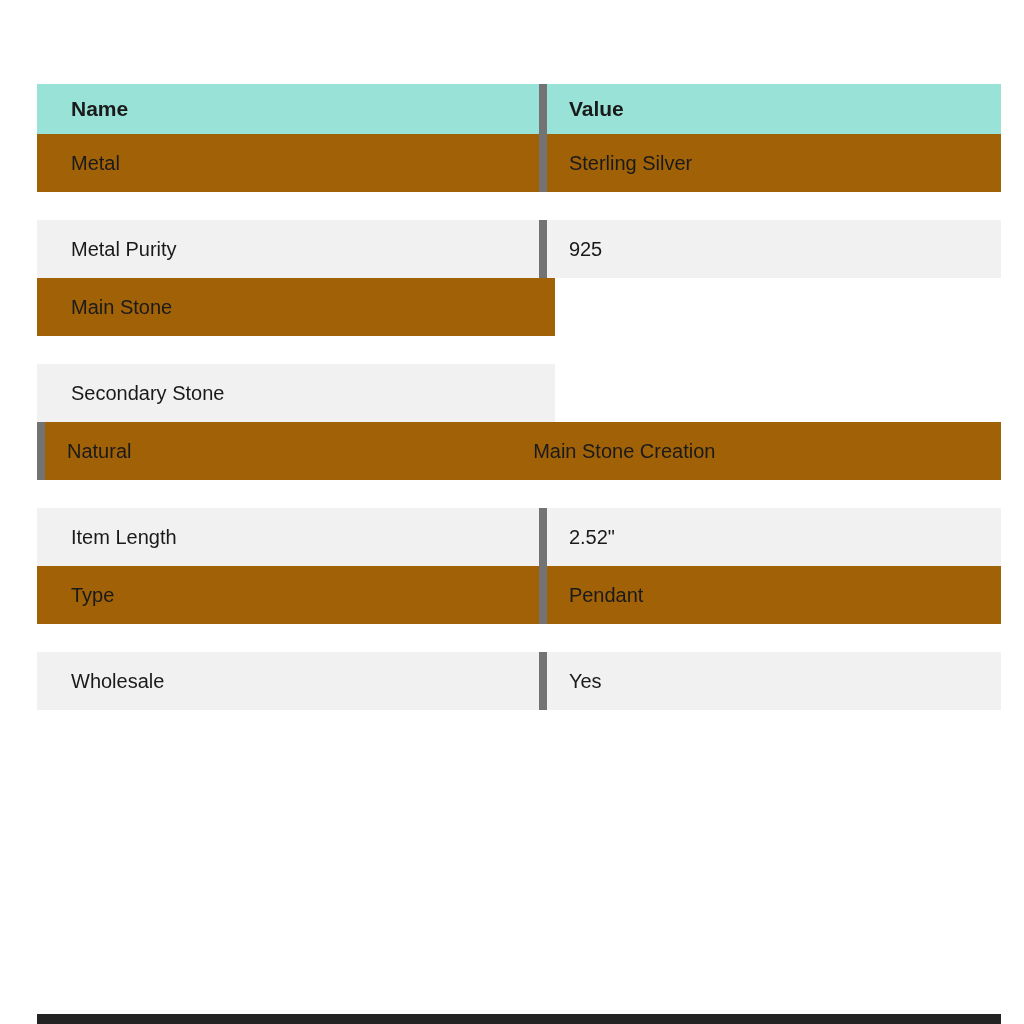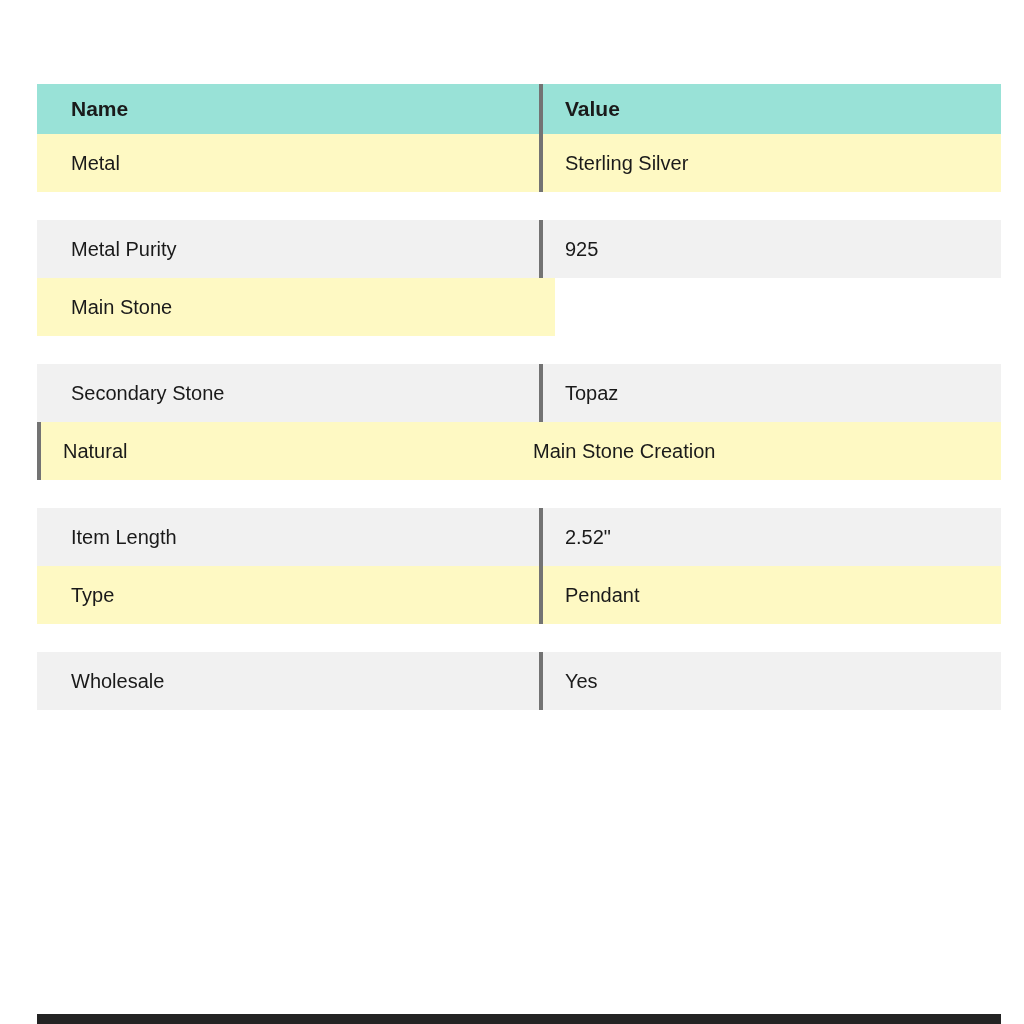--- a/index.html
+++ b/index.html
@@ -43,28 +43,28 @@
   }
   .cell.name-col {
     width: 518px;
     padding-left: 34px;
     padding-right: 12px;
   }
   .cell.value-col {
     width: 477px;
     padding-left: 22px;
     padding-right: 12px;
-    border-left: 4px solid #737373;
+    border-left: 8px solid #737373;
   }
   .row.alt .cell {
     background: #f1f1f1;
     margin-top: 28px;
   }
   .row.plain .cell {
-    background: #fef9c3;
+    background: #a16207;
     text-align: right;
   }
   .cropped-bar {
     position: absolute;
     left: 37px;
     bottom: 0;
     width: 964px;
     height: 10px;
     background: #232323;
   }
@@ -90,21 +90,20 @@
       <div class="cell name-col">Metal Purity</div>
       <div class="cell value-col">925</div>
     </div>
 
     <div class="row plain">
       <div class="cell name-col">Main Stone</div>
     </div>
 
     <div class="row alt">
       <div class="cell name-col">Secondary Stone</div>
-      <div class="cell value-col">Topaz</div>
     </div>
 
     <div class="row plain">
       <div class="cell value-col">Natural</div>
       <div class="cell name-col">Main Stone Creation</div>
     </div>
 
     <div class="row alt">
       <div class="cell name-col">Item Length</div>
       <div class="cell value-col">2.52"</div>

